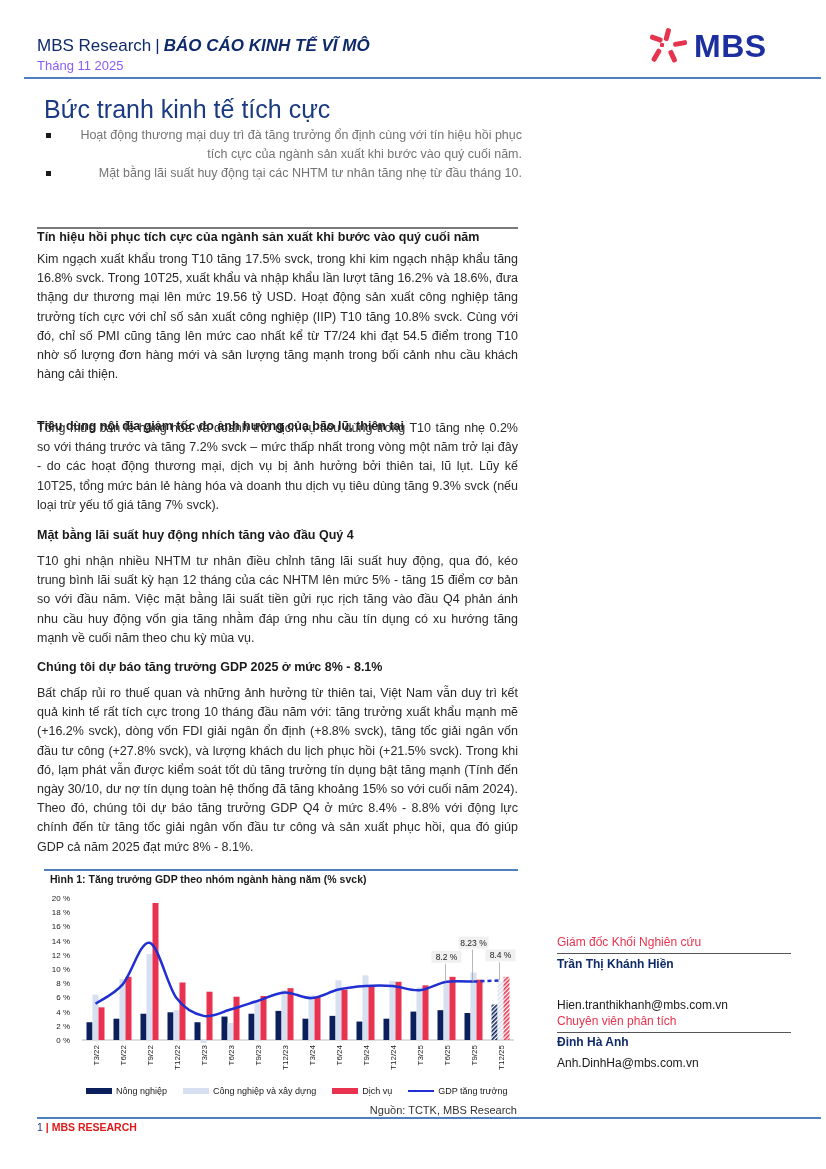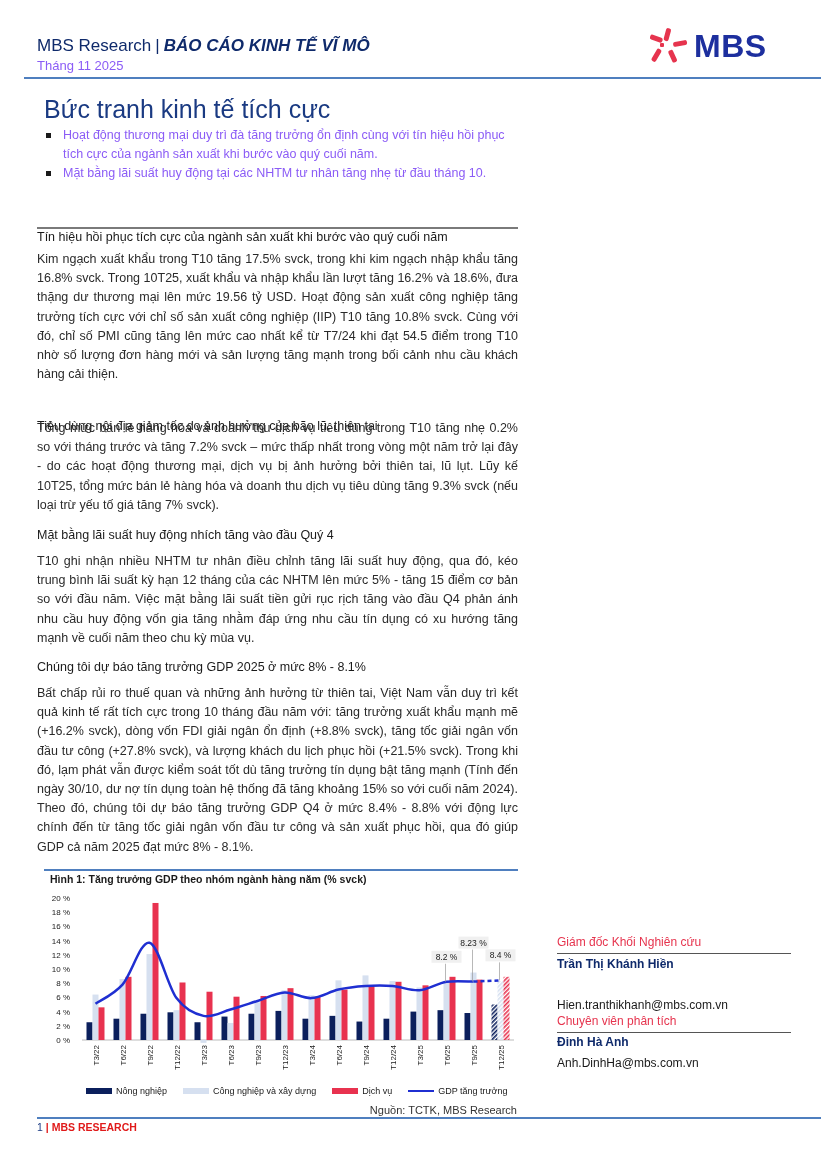--- a/index.html
+++ b/index.html
@@ -8,26 +8,26 @@
   .abs { position: absolute; }
   .hdr-brand { left: 37px; top: 36px; font-size: 17px; color: #0f2a6b; white-space: nowrap; }
   .hdr-brand .sep { color: #0f2a6b; margin: 0 4px; font-weight: normal; }
   .hdr-brand .rtitle { font-weight: bold; font-style: italic; }
   .hdr-date { left: 37px; top: 58px; font-size: 13px; color: #8b5cf6; }
   .hdr-rule { left: 24px; top: 77px; width: 797px; height: 2px; background: #4f7fbf; }
   .logo { left: 646px; top: 26px; height: 40px; display: flex; align-items: center; }
   .logo-text { font-size: 32px; font-weight: bold; color: #1d2f9e; letter-spacing: 0.5px; margin-left: 4px; }
 
   .main-title { left: 44px; top: 95px; font-size: 25px; color: #1a3a82; white-space: nowrap; }
-  .bullets { left: 44px; top: 126px; width: 478px; font-size: 12.5px; line-height: 19px; color: #8b5cf6; margin: 0; padding: 0; list-style: none; }
+  .bullets { left: 44px; top: 126px; width: 478px; font-size: 12.5px; line-height: 19px; color: #737373; margin: 0; padding: 0; list-style: none; text-align: right; }
   .bullets li { position: relative; padding-left: 19px; }
   .bullets li:before { content: ""; position: absolute; left: 2px; top: 7px; width: 5px; height: 5px; background: #1a1a1a; }
   .rule-grey { left: 37px; width: 481px; height: 2px; background: #7a7a7a; }
 
-  .sec-h { left: 37px; font-size: 12.5px; font-weight: normal; color: #1a1a1a; white-space: nowrap; }
+  .sec-h { left: 37px; font-size: 12.5px; font-weight: bold; color: #1a1a1a; white-space: nowrap; }
   .para { left: 37px; width: 481px; font-size: 12.5px; line-height: 19.2px; color: #2a2a2a; text-align: justify; }
 
   .fig-rule { left: 44px; top: 869px; width: 474px; height: 2px; background: #4f7fbf; }
   .fig-title { left: 50px; top: 873px; font-size: 10.5px; font-weight: bold; color: #1a1a1a; white-space: nowrap; }
   .chart { left: 40px; top: 888px; }
   .legend { left: 86px; top: 1086px; font-size: 9px; color: #1a1a1a; display: flex; align-items: center; white-space: nowrap; }
   .legend .sw { display: inline-block; width: 26px; height: 6px; margin-right: 4px; }
   .legend .ln { display: inline-block; width: 26px; height: 2px; margin-right: 4px; }
   .legend .it { display: flex; align-items: center; margin-right: 16px; }
   .source { left: 300px; top: 1104px; width: 217px; text-align: right; font-size: 11px; color: #333; }

